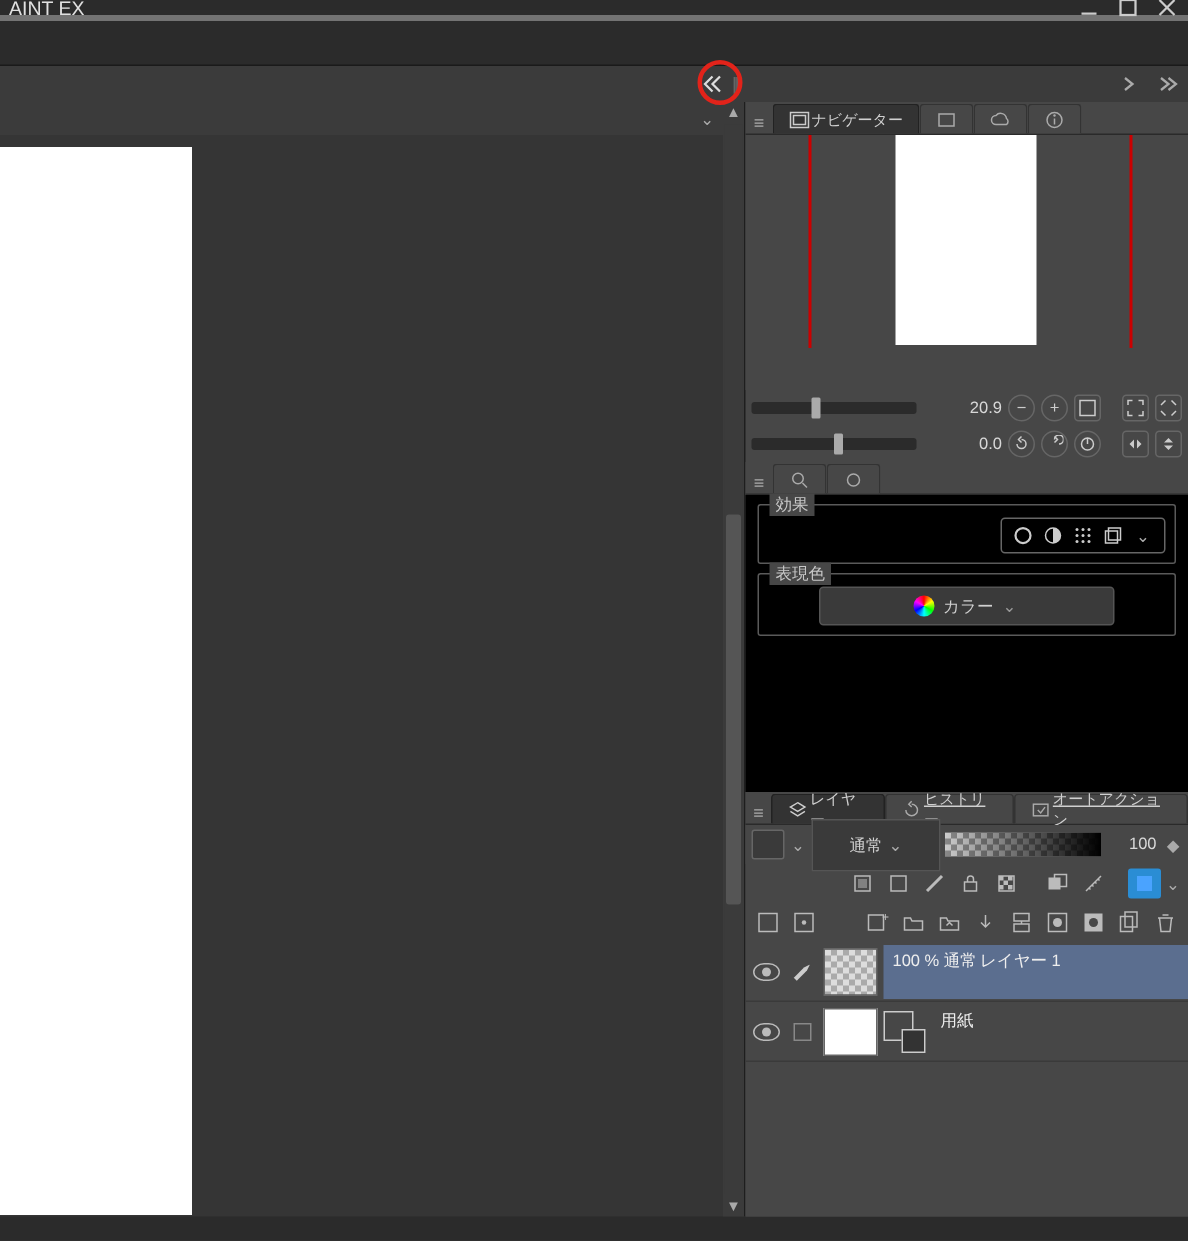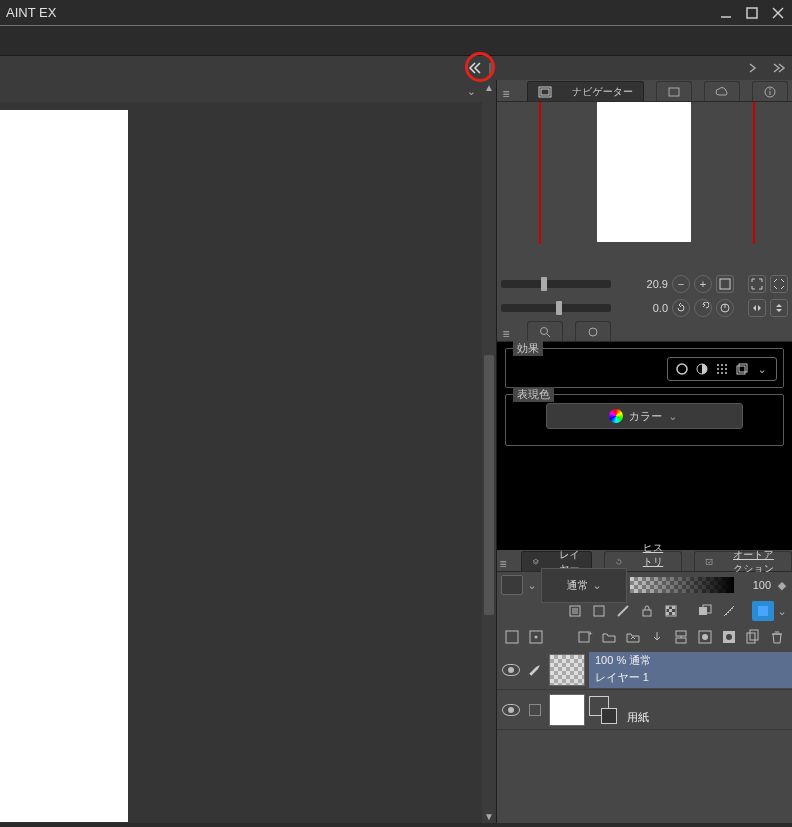--- a/index.html
+++ b/index.html
@@ -1,18 +1,18 @@
 <!DOCTYPE html>
 <html><head>
 <meta charset="utf-8">
 <style>
   *{margin:0;padding:0;box-sizing:border-box;font-family:"Meiryo","Hiragino Kaku Gothic Pro",sans-serif;}
   body{background:#2b2b2b;width:792px;height:827px;overflow:hidden;color:#d8d8d8;font-size:11px;}
   
-  .titlebar{height:26px;background:#2b2b2b;display:flex;align-items:center;justify-content:space-between;padding:0 6px;border-bottom:1px solid #737373;}
+  .titlebar{height:14px;background:#2b2b2b;display:flex;align-items:center;justify-content:space-between;padding:0 6px;border-bottom:4px solid #737373;}
   .titlebar .title{font-size:13px;color:#e0e0e0;}
   .win-controls{display:flex;gap:10px;}
   .win-controls span{width:16px;height:16px;display:flex;align-items:center;justify-content:center;color:#d0d0d0;cursor:pointer;}
   
   .topbar{height:30px;background:#2b2b2b;border-bottom:1px solid #1a1a1a;}
   
   .subbar{height:24px;background:#3b3b3b;display:flex;align-items:center;position:relative;}
   .sub-right{position:absolute;right:4px;display:flex;gap:8px;align-items:center;}
   .sub-mid{position:absolute;left:466px;display:flex;align-items:center;gap:4px;}
   .red-circle{position:absolute;left:465px;top:-4px;width:30px;height:30px;border:3px solid #e2231a;border-radius:50%;pointer-events:none;z-index:5;}
@@ -26,21 +26,21 @@
   .canvas-header{height:22px;background:#3b3b3b;display:flex;justify-content:flex-end;align-items:center;padding-right:6px;}
   .vscroll{width:14px;background:#3b3b3b;display:flex;flex-direction:column;}
   .vscroll .arrow{height:14px;display:flex;align-items:center;justify-content:center;color:#aaa;font-size:10px;}
   .vscroll .track{flex:1;background:#3b3b3b;margin:1px;}
   .vscroll .thumb{width:10px;height:260px;background:#555;margin:260px auto 0;border-radius:2px;}
   
   .panels{width:296px;background:#474747;display:flex;flex-direction:column;border-left:1px solid #1e1e1e;}
   
   .panel-tabs{height:22px;background:#474747;display:flex;align-items:flex-end;border-bottom:1px solid #2a2a2a;}
   .hamb{width:18px;display:flex;align-items:center;justify-content:center;color:#aaa;font-size:12px;cursor:pointer;}
-  .tab{height:20px;padding:0 10px;display:flex;align-items:center;gap:20px;background:#333333;border:1px solid #222;border-bottom:none;border-radius:3px 3px 0 0;margin-left:12px;font-size:10px;color:#d0d0d0;cursor:pointer;}
+  .tab{height:20px;padding:0 10px;display:flex;align-items:center;gap:1px;background:#333333;border:1px solid #222;border-bottom:none;border-radius:3px 3px 0 0;margin-left:0;font-size:10px;color:#d0d0d0;cursor:pointer;}
   .tab.inactive{background:#474747;border-color:#333;text-decoration:underline;}
   .tab .ticon{width:14px;height:14px;}
   
   .navigator{height:170px;background:#474747;position:relative;}
   .nav-preview{position:absolute;left:0;right:0;top:0;bottom:0;}
   .nav-canvas{position:absolute;left:100px;top:0;width:94px;height:140px;background:#fff;}
   .nav-redline{position:absolute;top:0;bottom:28px;width:2px;background:#c00;}
   .nav-redline.l{left:42px;}
   .nav-redline.r{left:256px;}
   
@@ -83,21 +83,21 @@
   .eye{width:18px;height:12px;border:1px solid #bbb;border-radius:50%/60%;position:relative;}
   .eye::after{content:"";position:absolute;left:5px;top:2px;width:6px;height:6px;background:#bbb;border-radius:50%;}
   .edit-col{width:20px;display:flex;align-items:center;justify-content:center;}
   .pen-ico{width:14px;height:14px;transform:rotate(-45deg);background:#ccc;clip-path:polygon(0 40%,70% 40%,100% 50%,70% 60%,0 60%);}
   .sq-ico{width:12px;height:12px;border:1px solid #888;}
   .thumb-l{width:36px;height:32px;background:repeating-conic-gradient(#aaa 0 25%,#ddd 0 50%) 0 0/8px 8px;border:1px solid #666;margin:0 4px;}
   .thumb-l.white{background:#fff;}
   .mask-ind{width:28px;height:28px;position:relative;margin-right:4px;}
   .mask-ind .a{width:20px;height:20px;border:1px solid #ccc;position:absolute;left:0;top:0;}
   .mask-ind .b{width:16px;height:16px;background:#333;border:1px solid #ccc;position:absolute;right:0;bottom:0;}
-  .layer-main{flex:1;height:36px;padding:3px 6px;display:flex;flex-direction:column;justify-content:flex-end;gap:2px;}
+  .layer-main{flex:1;height:36px;padding:3px 6px;display:flex;justify-content:flex-start;gap:2px;}
   .layer-line1{font-size:11px;color:#eee;}
   .layer-line2{font-size:11px;color:#eee;}
   svg{display:block;}
 </style>
 </head>
 <body>
 
 <div class="titlebar">
   <span class="title">AINT EX</span>
   <div class="win-controls">
@@ -312,21 +312,21 @@
                   <rect x="2" y="4" width="8" height="8" fill="none" stroke="#ccc"></rect>
                   <rect x="4" y="2" width="8" height="8" fill="none" stroke="#ccc"></rect>
                 </svg>
               </span>
             <span style="color:#aaa;">⌄</span>
           </div>
         </div>
       </div>
       <div class="fieldset">
         <span class="legend">表現色</span>
-        <div class="box" style="justify-content:center;padding:8px 40px 16px;">
+        <div class="box" style="justify-content:center;padding:8px 40px 6px;">
           <div class="color-select">
             <span class="color-dot"></span>
             <span>カラー</span>
             <span class="dropdown-caret">⌄</span>
           </div>
         </div>
       </div>
       <div style="height:90px"></div>
     </div>
 

